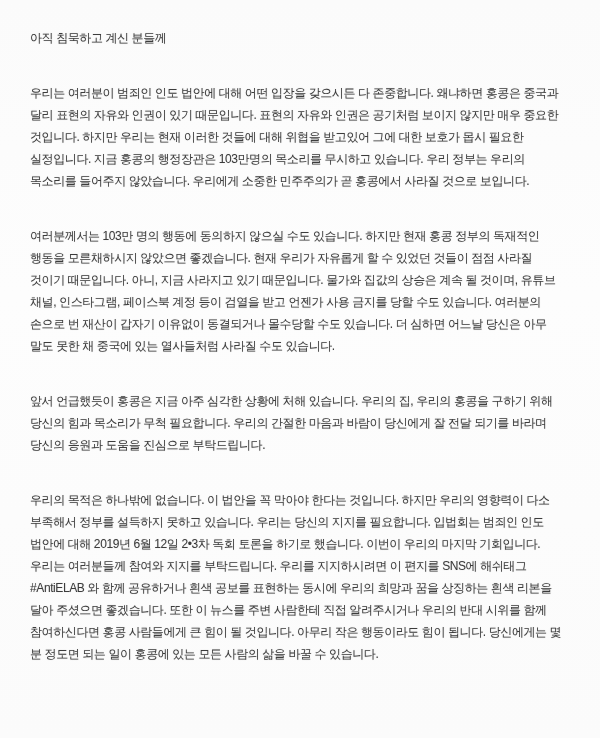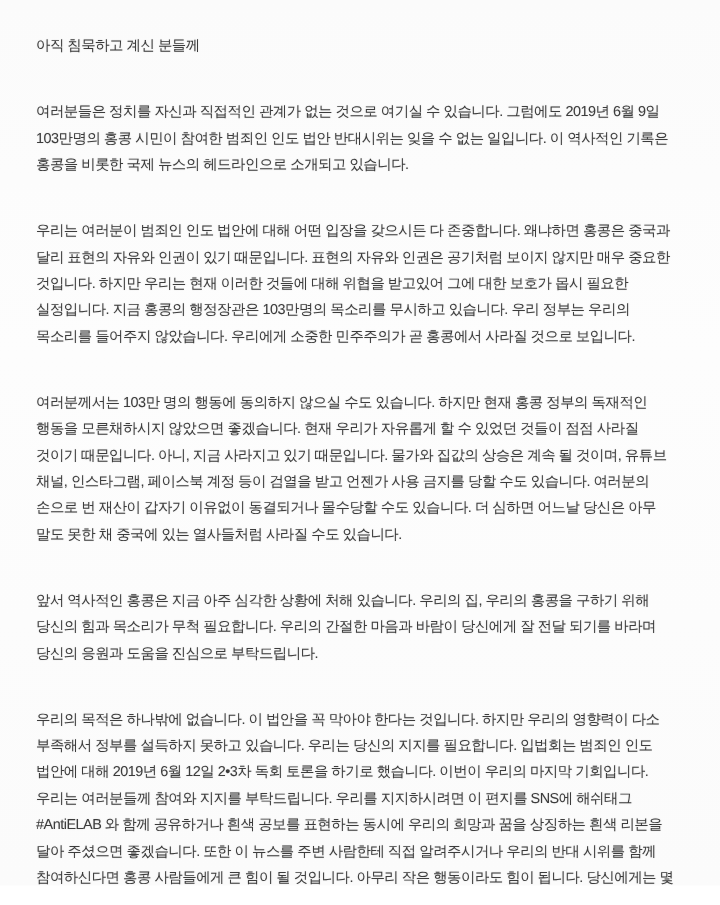--- a/index.html
+++ b/index.html
@@ -43,35 +43,32 @@
     white-space: nowrap;
     text-shadow: 1px 1px 0 #ffffff, 2px 2px 2px rgba(255,255,255,0.9);
   }
 </style>
 </head>
 <body>
 
 <div class="page" style="background-color: rgb(252, 252, 252);">
   <div class="letter" style="color: rgb(60, 60, 60);">
     <p class="para">아직 침묵하고 계신 분들께</p>
-    <p class="para">여러분들은 정치를 자신과 직접적인 관계가 없는 것으로 여기실 수 있습니다. 그럼에도 2019년 6월 9일
-103만명의 홍콩 시민이 참여한 범죄인 인도 법안 반대시위는 잊을 수 없는 일입니다. 이 역사적인 기록은
-홍콩을 비롯한 국제 뉴스의 헤드라인으로 소개되고 있습니다.</p>
     <p class="para">우리는 여러분이 범죄인 인도 법안에 대해 어떤 입장을 갖으시든 다 존중합니다. 왜냐하면 홍콩은 중국과
 달리 표현의 자유와 인권이 있기 때문입니다. 표현의 자유와 인권은 공기처럼 보이지 않지만 매우 중요한
 것입니다. 하지만 우리는 현재 이러한 것들에 대해 위협을 받고있어 그에 대한 보호가 몹시 필요한
 실정입니다. 지금 홍콩의 행정장관은 103만명의 목소리를 무시하고 있습니다. 우리 정부는 우리의
 목소리를 들어주지 않았습니다. 우리에게 소중한 민주주의가 곧 홍콩에서 사라질 것으로 보입니다.</p>
     <p class="para">여러분께서는 103만 명의 행동에 동의하지 않으실 수도 있습니다. 하지만 현재 홍콩 정부의 독재적인
 행동을 모른채하시지 않았으면 좋겠습니다. 현재 우리가 자유롭게 할 수 있었던 것들이 점점 사라질
 것이기 때문입니다. 아니, 지금 사라지고 있기 때문입니다. 물가와 집값의 상승은 계속 될 것이며, 유튜브
 채널, 인스타그램, 페이스북 계정 등이 검열을 받고 언젠가 사용 금지를 당할 수도 있습니다. 여러분의
 손으로 번 재산이 갑자기 이유없이 동결되거나 몰수당할 수도 있습니다. 더 심하면 어느날 당신은 아무
 말도 못한 채 중국에 있는 열사들처럼 사라질 수도 있습니다.</p>
-    <p class="para">앞서 역사적인 홍콩은 지금 아주 심각한 상황에 처해 있습니다. 우리의 집, 우리의 홍콩을 구하기 위해
+    <p class="para">앞서 언급했듯이 홍콩은 지금 아주 심각한 상황에 처해 있습니다. 우리의 집, 우리의 홍콩을 구하기 위해
 당신의 힘과 목소리가 무척 필요합니다. 우리의 간절한 마음과 바람이 당신에게 잘 전달 되기를 바라며
 당신의 응원과 도움을 진심으로 부탁드립니다.</p>
     <p class="para">우리의 목적은 하나밖에 없습니다. 이 법안을 꼭 막아야 한다는 것입니다. 하지만 우리의 영향력이 다소
 부족해서 정부를 설득하지 못하고 있습니다. 우리는 당신의 지지를 필요합니다. 입법회는 범죄인 인도
 법안에 대해 2019년 6월 12일 2•3차 독회 토론을 하기로 했습니다. 이번이 우리의 마지막 기회입니다.
 우리는 여러분들께 참여와 지지를 부탁드립니다. 우리를 지지하시려면 이 편지를 SNS에 해쉬태그
 #AntiELAB 와 함께 공유하거나 흰색 공보를 표현하는 동시에 우리의 희망과 꿈을 상징하는 흰색 리본을
 달아 주셨으면 좋겠습니다. 또한 이 뉴스를 주변 사람한테 직접 알려주시거나 우리의 반대 시위를 함께
 참여하신다면 홍콩 사람들에게 큰 힘이 될 것입니다. 아무리 작은 행동이라도 힘이 됩니다. 당신에게는 몇
 분 정도면 되는 일이 홍콩에 있는 모든 사람의 삶을 바꿀 수 있습니다.</p>

